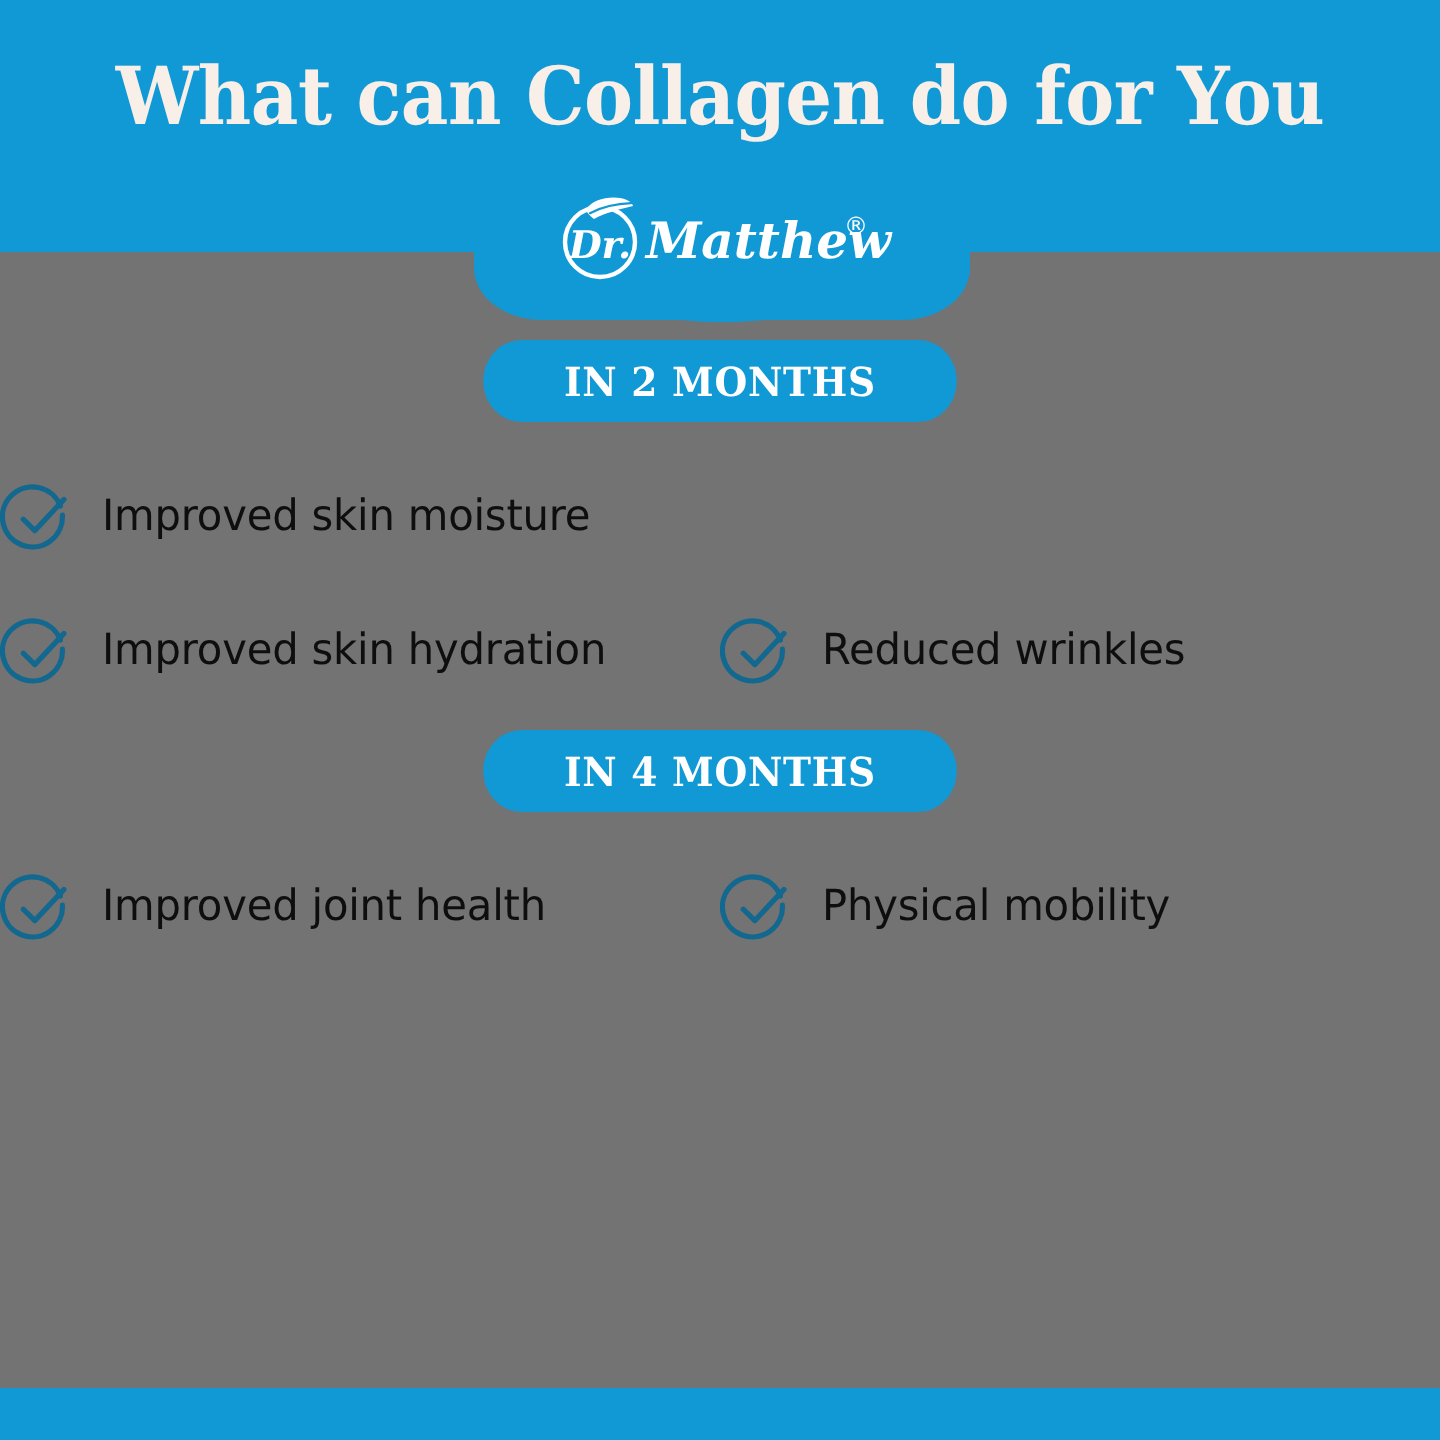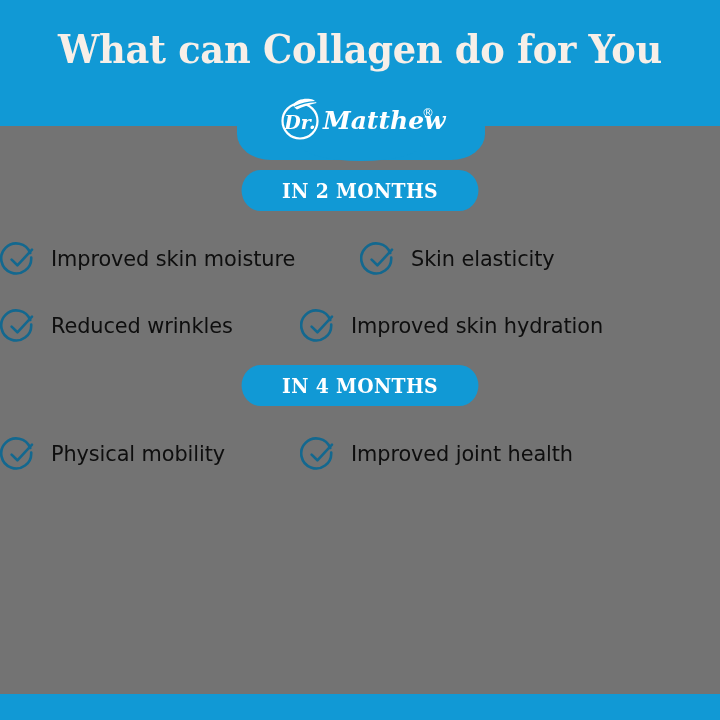--- a/index.html
+++ b/index.html
@@ -209,78 +209,69 @@
       <div class="items">
         <div class="item col1">
           <span class="check-icon">
             <svg width="38" height="38" viewBox="0 0 38 38">
               <path d="M30.2 13.0 A15 15 0 1 0 31.2 17.6" fill="none" stroke="#13688F" stroke-width="2.6" stroke-linecap="round"></path>
               <path d="M11.6 19.6 L17.4 25.3 L32.0 9.7" fill="none" stroke="#13688F" stroke-width="2.6" stroke-linecap="round" stroke-linejoin="round"></path>
             </svg>
           </span>
           <span class="item-label">Improved skin moisture</span>
         </div>
-        <div class="item col2">
-          <span class="check-icon">
-            <svg width="38" height="38" viewBox="0 0 38 38">
-              <path d="M30.2 13.0 A15 15 0 1 0 31.2 17.6" fill="none" stroke="#13688F" stroke-width="2.6" stroke-linecap="round"></path>
-              <path d="M11.6 19.6 L17.4 25.3 L32.0 9.7" fill="none" stroke="#13688F" stroke-width="2.6" stroke-linecap="round" stroke-linejoin="round"></path>
-            </svg>
-          </span>
-          <span class="item-label">Skin elasticity</span>
-        </div>
       </div>
     </div>
 
     <div class="section">
       <div class="items">
+        <div class="item col1">
+          <span class="check-icon">
+            <svg width="38" height="38" viewBox="0 0 38 38">
+              <path d="M30.2 13.0 A15 15 0 1 0 31.2 17.6" fill="none" stroke="#13688F" stroke-width="2.6" stroke-linecap="round"></path>
+              <path d="M11.6 19.6 L17.4 25.3 L32.0 9.7" fill="none" stroke="#13688F" stroke-width="2.6" stroke-linecap="round" stroke-linejoin="round"></path>
+            </svg>
+          </span>
+          <span class="item-label">Improved skin hydration</span>
+        </div>
         <div class="item col2">
           <span class="check-icon">
             <svg width="38" height="38" viewBox="0 0 38 38">
               <path d="M30.2 13.0 A15 15 0 1 0 31.2 17.6" fill="none" stroke="#13688F" stroke-width="2.6" stroke-linecap="round"></path>
               <path d="M11.6 19.6 L17.4 25.3 L32.0 9.7" fill="none" stroke="#13688F" stroke-width="2.6" stroke-linecap="round" stroke-linejoin="round"></path>
             </svg>
           </span>
           <span class="item-label">Reduced wrinkles</span>
-        </div>
-        <div class="item col1">
-          <span class="check-icon">
-            <svg width="38" height="38" viewBox="0 0 38 38">
-              <path d="M30.2 13.0 A15 15 0 1 0 31.2 17.6" fill="none" stroke="#13688F" stroke-width="2.6" stroke-linecap="round"></path>
-              <path d="M11.6 19.6 L17.4 25.3 L32.0 9.7" fill="none" stroke="#13688F" stroke-width="2.6" stroke-linecap="round" stroke-linejoin="round"></path>
-            </svg>
-          </span>
-          <span class="item-label">Improved skin hydration</span>
         </div>
       </div>
     </div>
 
     <div class="section">
       <div class="badge-row">
         <div class="badge">IN 4 MONTHS</div>
       </div>
       <div class="items">
+        <div class="item col1">
+          <span class="check-icon">
+            <svg width="38" height="38" viewBox="0 0 38 38">
+              <path d="M30.2 13.0 A15 15 0 1 0 31.2 17.6" fill="none" stroke="#13688F" stroke-width="2.6" stroke-linecap="round"></path>
+              <path d="M11.6 19.6 L17.4 25.3 L32.0 9.7" fill="none" stroke="#13688F" stroke-width="2.6" stroke-linecap="round" stroke-linejoin="round"></path>
+            </svg>
+          </span>
+          <span class="item-label">Improved joint health</span>
+        </div>
         <div class="item col2">
           <span class="check-icon">
             <svg width="38" height="38" viewBox="0 0 38 38">
               <path d="M30.2 13.0 A15 15 0 1 0 31.2 17.6" fill="none" stroke="#13688F" stroke-width="2.6" stroke-linecap="round"></path>
               <path d="M11.6 19.6 L17.4 25.3 L32.0 9.7" fill="none" stroke="#13688F" stroke-width="2.6" stroke-linecap="round" stroke-linejoin="round"></path>
             </svg>
           </span>
           <span class="item-label">Physical mobility</span>
         </div>
-        <div class="item col1">
-          <span class="check-icon">
-            <svg width="38" height="38" viewBox="0 0 38 38">
-              <path d="M30.2 13.0 A15 15 0 1 0 31.2 17.6" fill="none" stroke="#13688F" stroke-width="2.6" stroke-linecap="round"></path>
-              <path d="M11.6 19.6 L17.4 25.3 L32.0 9.7" fill="none" stroke="#13688F" stroke-width="2.6" stroke-linecap="round" stroke-linejoin="round"></path>
-            </svg>
-          </span>
-          <span class="item-label">Improved joint health</span>
-        </div>
       </div>
     </div>
 
   </div>
 
   <div class="footer-band"></div>
 
 </div>
 
 </body></html>

